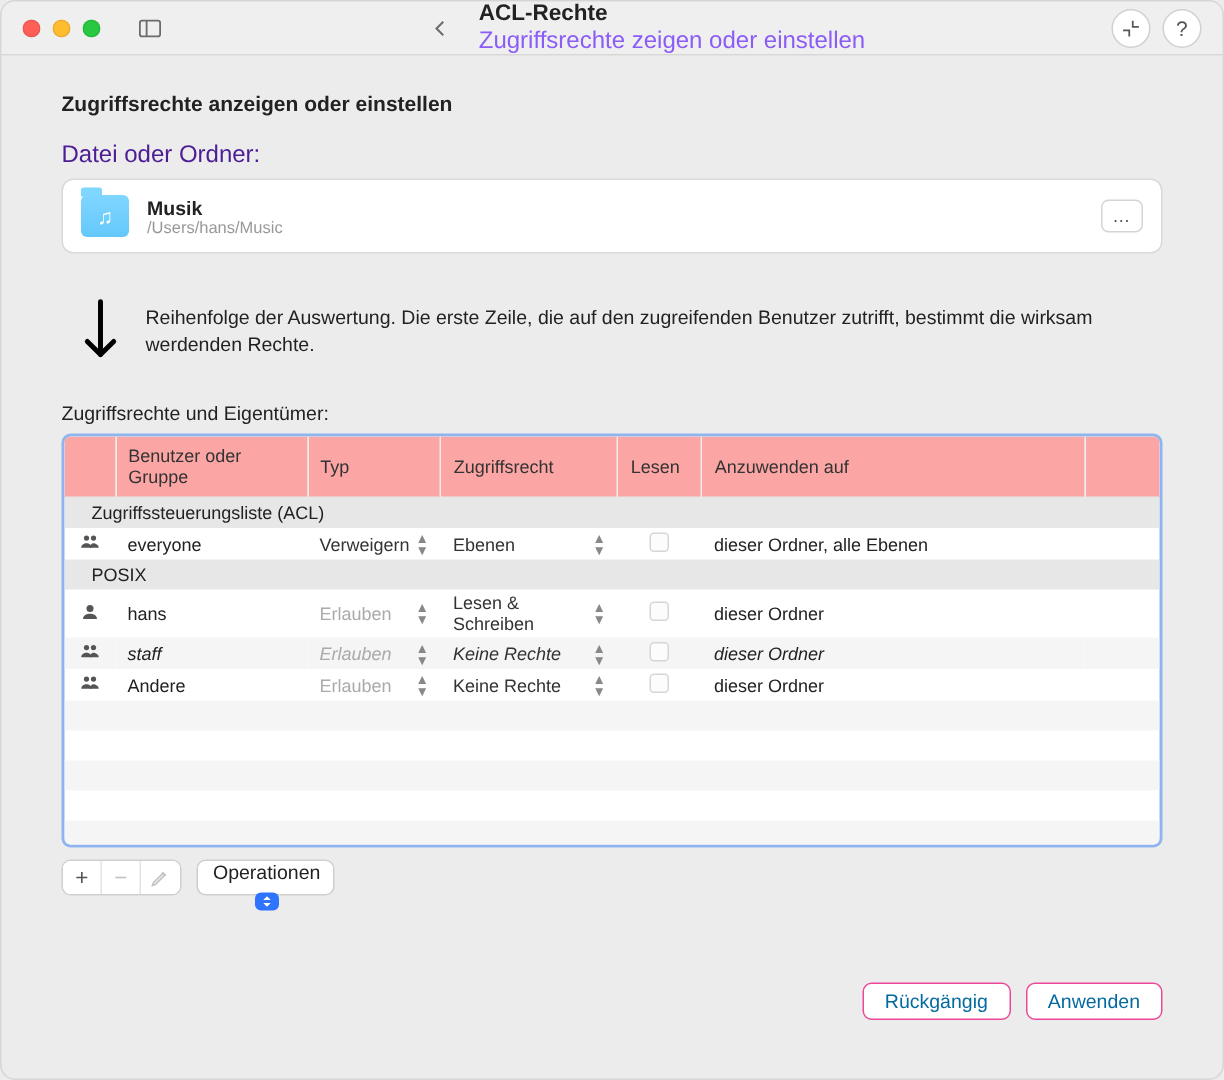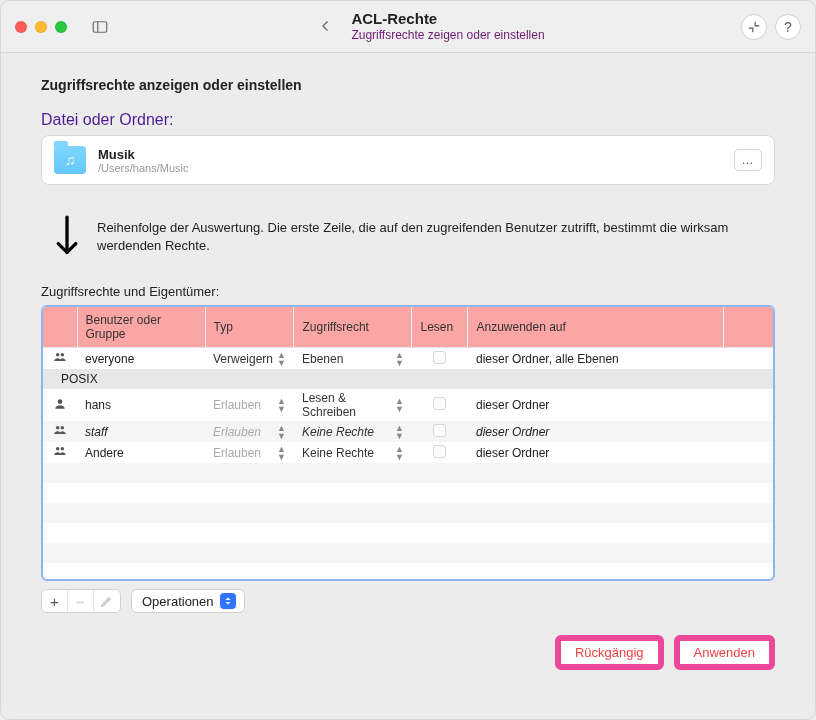--- a/index.html
+++ b/index.html
@@ -10,21 +10,21 @@
     height: 720px;
     overflow: hidden;
     font-size: 13px;
     color: #222;
     border: 1px solid #d5d5d5;
     border-radius: 10px;
     position: relative;
   }
   
   .titlebar {
-    height: 52px;
+    height: 36px;
     display: flex;
     align-items: center;
     padding: 0 14px;
     border-bottom: 1px solid #d7d7d7;
     background: #efefef;
     gap: 8px;
   }
   .traffic-lights { display: flex; gap: 8px; margin-right: 10px; }
   .tl { width: 12px; height: 12px; border-radius: 50%; }
   .tl.red { background: #ff5f57; border: 0.5px solid rgba(0,0,0,.08); }
@@ -33,21 +33,21 @@
   .toolbtn {
     width: 30px; height: 26px;
     display: flex; align-items: center; justify-content: center;
     border-radius: 5px;
     color: #6b6b6b;
   }
   .toolbtn svg { width: 18px; height: 18px; }
   .title-block { margin-left: auto; margin-right: auto; display:flex; align-items:center; gap: 10px;}
   .title-text { display:flex; flex-direction:column; line-height:1.2;}
   .title-text .t1 { font-weight:600; font-size:15px; }
-  .title-text .t2 { font-size:12px; color:#701a75; }
+  .title-text .t2 { font-size:16px; color:#8b5cf6; }
   .righttools { display:flex; gap:8px; }
   .circlebtn {
     width: 26px; height: 26px; border-radius: 50%;
     border: 1px solid #d0d0d0; background: #fff;
     display:flex; align-items:center; justify-content:center;
     font-size:14px; color:#555;
   }
   .circlebtn svg { width:14px; height:14px; }
 
   
@@ -121,33 +121,33 @@
   .seg { display:flex; border:1px solid #cfcfcf; border-radius:6px; overflow:hidden; background:#fff;}
   .seg button{
     width:26px; height:22px; border:none; background:#fff; color:#555;
     display:flex; align-items:center; justify-content:center; font-size:15px;
     border-right:1px solid #e3e3e3;
   }
   .seg button:last-child{ border-right:none; }
   .seg button.dim{ color:#c3c3c3; }
   .pill{
     height:24px; padding:0 8px 0 10px; border:1px solid #cfcfcf; border-radius:6px;
-    background:#fff; display:flex; align-items:center; gap:6px; font-size:13px;
+    background:#fff; display:flex; align-items:center; gap:6px; font-size:13px;flex-direction:column;
   }
   .pill .blue{
     width:16px; height:16px; border-radius:4px; background:#2f74ff;
     display:flex; align-items:center; justify-content:center;
   }
   .pill .blue svg{ width:12px; height:12px; fill:#fff; }
 
   
   .footer { display:flex; justify-content:flex-end; gap:10px; margin-top:22px; }
   .btn{
-    padding: 4px 14px; border:6px solid #ec4899; border-radius:6px;
-    background:#fff; color:#ef4444; font-size:13px;
+    padding: 4px 14px; border:1px solid #ec4899; border-radius:6px;
+    background:#fff; color:#0369a1; font-size:13px;margin-top:36px;
   }
 
   
   col.c-icon{ width:34px;} col.c-user{width:128px;} col.c-typ{width:82px;}
   col.c-recht{width:118px;} col.c-ererbt{width:56px;} col.c-apply{width:auto;}
 </style>
 </head>
 <body>
 
 <div class="titlebar">
@@ -229,20 +229,23 @@
           <th></th>
           <th>Benutzer oder Gruppe</th>
           <th>Typ</th>
           <th>Zugriffsrecht</th>
           <th>Lesen</th>
           <th>Anzuwenden auf</th>
           <th></th>
         </tr>
       </thead>
       <tbody>
+        <tr class="group-row">
+            <td colspan="7">Zugriffssteuerungsliste (ACL)</td>
+          </tr>
 
         <tr>
           <td><span class="user-ic">
                 <svg viewBox="0 0 24 24" fill="currentColor">
                   <circle cx="8" cy="8" r="3"></circle>
                   <circle cx="16" cy="8" r="3"></circle>
                   <path d="M2 19c0-3 3-5 6-5s6 2 6 5"></path>
                   <path d="M12 19c0-3 2-5 4-5s6 2 6 5"></path>
                 </svg>
               </span></td>

